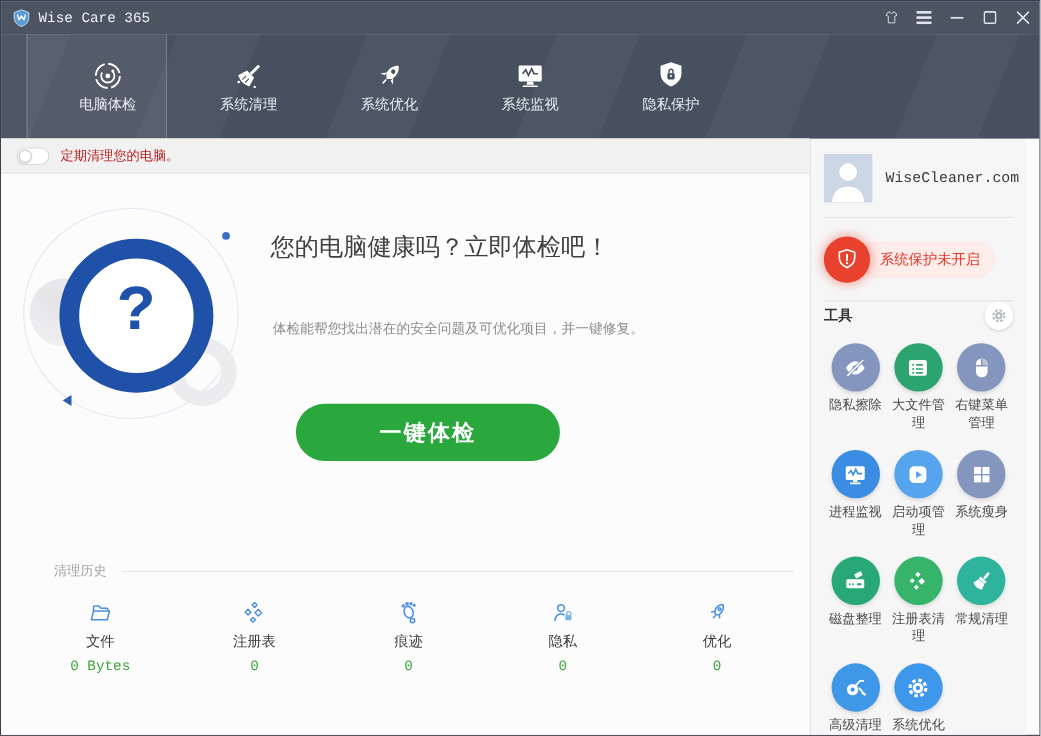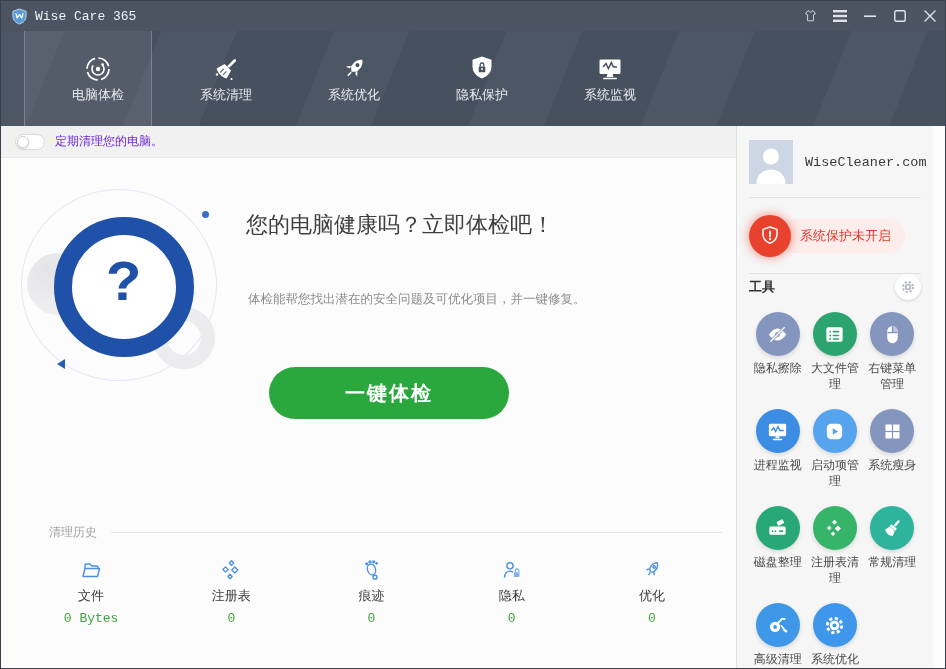--- a/index.html
+++ b/index.html
@@ -23,39 +23,39 @@
   .tab.active { background:rgba(255,255,255,0.07); box-shadow:inset 1px 0 0 rgba(255,255,255,0.22), inset -1px 0 0 rgba(255,255,255,0.22); }
   .tab svg { display:block; }
 
   
   .app-body { flex:1; display:flex; min-height:0; }
   .main { width:735px; position:relative; background:#fcfcfc; }
 
   .toggle-row { height:32px; background:#f1f1f2; border-bottom:1px solid #e6e6e8; display:flex; align-items:center; padding-left:14px; gap:10px; }
   .toggle { width:30px; height:16px; border:1px solid #d9d9d9; border-radius:9px; background:#fff; position:relative; cursor:pointer; flex:0 0 auto; }
   .toggle .knob { position:absolute; left:1px; top:1px; width:12px; height:12px; border-radius:50%; background:#fff; border:1px solid #cfcfcf; box-shadow:0 1px 2px rgba(0,0,0,0.15); }
-  .toggle-label { font-size:12px; color:#6d28d9; }
+  .toggle-label { font-size:12px; color:#b91c1c; }
 
   
   .art { position:absolute; left:12px; top:55px; width:215px; height:215px; }
   .art .thin-ring { position:absolute; left:8px; top:8px; width:196px; height:192px; border:1px solid #e2e8f2; border-radius:50%; }
   .art .blob { position:absolute; left:14px; top:72px; width:62px; height:62px; border-radius:50%; background:radial-gradient(circle at 35% 30%, #e4e4e6, #f4f4f6); }
   .art .donut { position:absolute; left:140px; top:126px; width:62px; height:62px; border:14px solid #ececef; border-radius:50%; }
   .art .ring { position:absolute; left:41px; top:36px; width:140px; height:140px; border:18px solid #1f51a8; border-radius:50%; background:#fff; display:flex; align-items:center; justify-content:center; }
   .art .qmark { font-size:58px; font-weight:bold; color:#1f51a8; line-height:1; margin-top:-4px; }
   .art .dot { position:absolute; left:189px; top:30px; width:7px; height:7px; border-radius:50%; background:#3b6fc4; }
   .art .tri { position:absolute; left:44px; top:178px; width:0; height:0; border-top:5px solid transparent; border-bottom:5px solid transparent; border-right:8px solid #2a5cb0; }
 
   .hero-heading { position:absolute; left:245px; top:84px; font-size:22px; color:#3f3f3f; }
   .hero-desc { position:absolute; left:247px; top:165px; font-size:12.5px; color:#8c8c8c; }
 
   .checkup-btn { position:absolute; left:268px; top:241px; width:240px; height:52px; border:none; border-radius:26px; background:#2aa83d; color:#fff; font-size:20px; font-weight:bold; font-family:inherit; cursor:pointer; letter-spacing:2px; }
 
   
-  .history { position:absolute; left:0; top:385px; width:100%; padding:0 14px 0 48px;margin-top:13px; }
+  .history { position:absolute; left:0; top:385px; width:100%; padding:0 14px 0 48px; }
   .history-head { display:flex; align-items:center; gap:14px; }
   .history-title { font-size:12px; color:#a3a3a3; flex:0 0 auto; }
   .history-line { flex:1; height:1px; background:#e5e5e5; }
   .stats { display:flex; margin-top:18px; margin-left:-28px; }
   .stat { flex:1; display:flex; flex-direction:column; align-items:center; gap:6px; }
   .stat svg { display:block; }
   .stat-label { font-size:13px; color:#3c3c3c; }
   .stat-value { font-size:13px; color:#3fa53c; }
 
   
@@ -147,35 +147,35 @@
           <path d="M15 2.6c3.6 2.6 5.1 7.3 3.6 12.8L15 18.8l-3.6-3.4C9.9 9.9 11.4 5.2 15 2.6z" fill="#fff"></path>
           <circle cx="15" cy="9.8" r="2" fill="#47505e"></circle>
           <path d="M11.2 14.2L7.3 18.6l4-1.1zM18.8 14.2l3.9 4.4-4-1.1z" fill="#fff"></path>
           <path d="M15 20v3.5" stroke="#fff" stroke-width="1.6" stroke-linecap="round"></path>
         </g>
       </svg>
       <span class="tab-label">系统优化</span>
     </div>
     <div class="tab">
       <svg width="30" height="30" viewBox="0 0 30 30">
+        <rect x="4.5" y="5.5" width="21" height="14.5" rx="1.2" fill="#fff"></rect>
+        <path d="M8 13l3-3.5 2.4 5 3-6 2 4.5h3.6" fill="none" stroke="#47505e" stroke-width="1.5"></path>
+        <path d="M12.5 20h5l1 3h-7z" fill="#fff"></path>
+        <rect x="8" y="23.8" width="14" height="1.4" rx="0.7" fill="#fff"></rect>
+      </svg>
+      <span class="tab-label">系统监视</span>
+    </div>
+    <div class="tab">
+      <svg width="30" height="30" viewBox="0 0 30 30">
         <path d="M15 2.5l9.5 3.2v6.9c0 5.8-3.8 9.6-9.5 12-5.7-2.4-9.5-6.2-9.5-12V5.7z" fill="#fff"></path>
         <rect x="11.7" y="12.6" width="6.6" height="5.6" rx="1" fill="#47505e"></rect>
         <path d="M13.2 12.6v-1.8a1.8 1.8 0 013.6 0v1.8" fill="none" stroke="#47505e" stroke-width="1.3"></path>
         <circle cx="15" cy="15.1" r="1" fill="#fff"></circle>
       </svg>
       <span class="tab-label">隐私保护</span>
-    </div>
-    <div class="tab">
-      <svg width="30" height="30" viewBox="0 0 30 30">
-        <rect x="4.5" y="5.5" width="21" height="14.5" rx="1.2" fill="#fff"></rect>
-        <path d="M8 13l3-3.5 2.4 5 3-6 2 4.5h3.6" fill="none" stroke="#47505e" stroke-width="1.5"></path>
-        <path d="M12.5 20h5l1 3h-7z" fill="#fff"></path>
-        <rect x="8" y="23.8" width="14" height="1.4" rx="0.7" fill="#fff"></rect>
-      </svg>
-      <span class="tab-label">系统监视</span>
     </div>
   </div>
 
   <div class="app-body">
 
     <div class="main">
 
       <div class="toggle-row">
         <span class="toggle">
             <span class="knob"></span>

